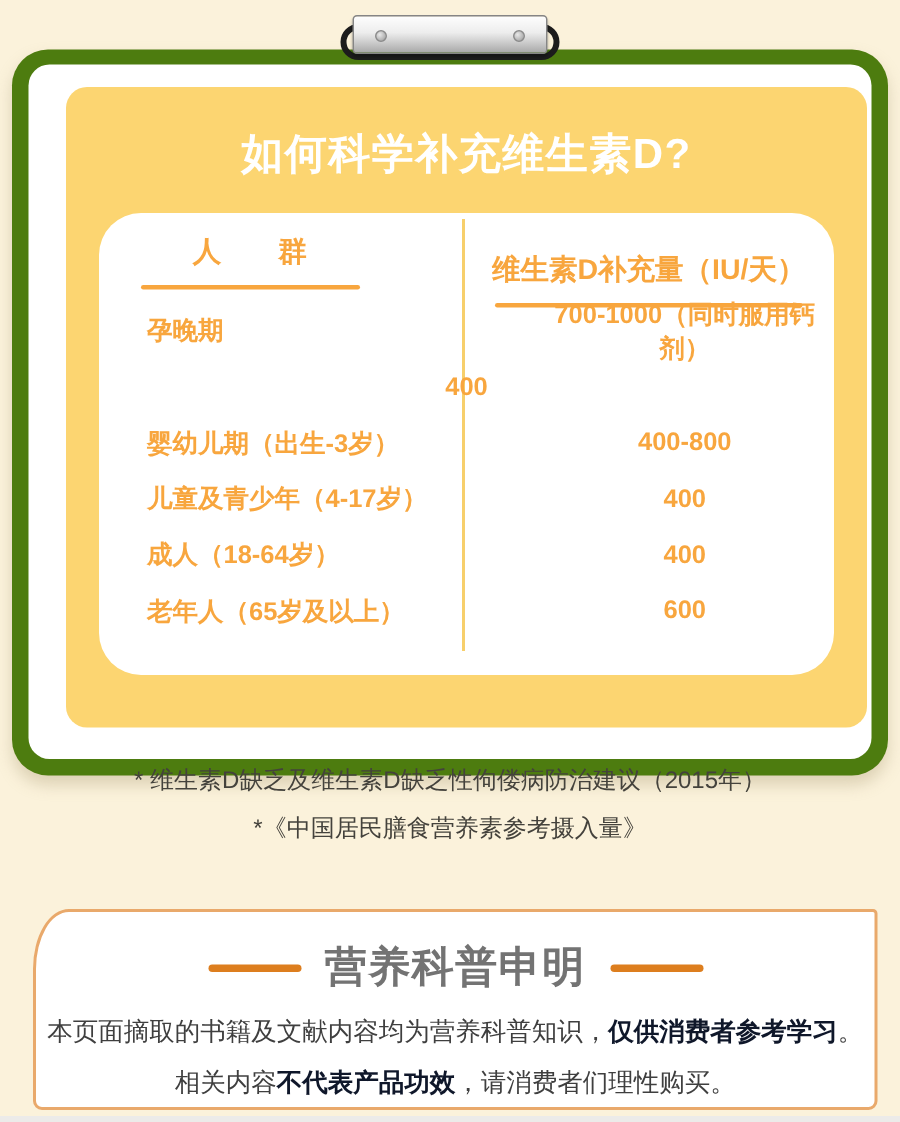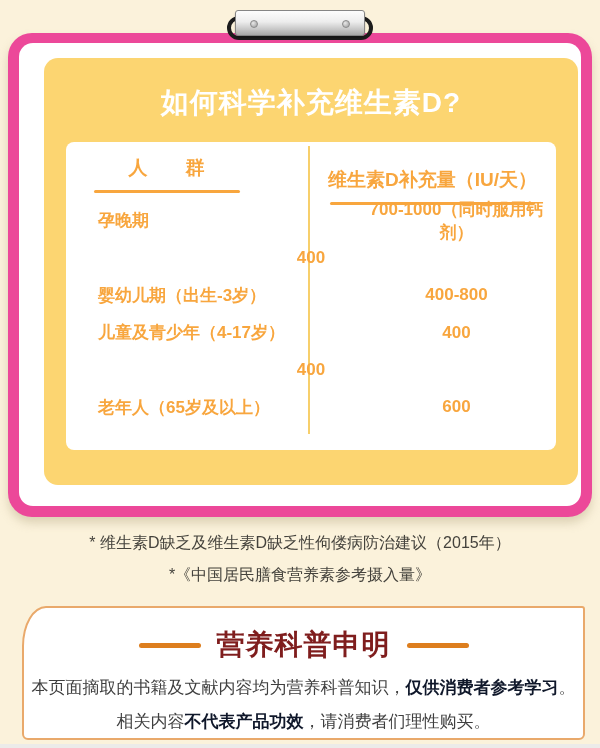--- a/index.html
+++ b/index.html
@@ -7,21 +7,21 @@
     width:600px;height:748px;
     background:#FBF2DB;
     font-family:"Liberation Sans","DejaVu Sans",sans-serif;
     position:relative;overflow:hidden;
   }
   .page{position:absolute;inset:0;}
 
   
   .board{
     position:absolute;left:8px;top:33px;width:584px;height:484px;
-    background:#ec4899;border-radius:24px;
+    background:#4d7c0f;border-radius:24px;
     box-shadow:0 6px 10px rgba(185,170,135,.45);
     z-index:1;
   }
   .sheet{
     position:absolute;left:11px;top:10px;right:11px;bottom:11px;
     background:#FFFFFF;border-radius:14px;
   }
   .panel{
     position:absolute;left:25px;top:15px;width:534px;height:427px;
     background:#FCD571;border-radius:14px;
@@ -47,21 +47,21 @@
   .screw{
     position:absolute;top:9px;width:8px;height:8px;border-radius:50%;
     background:radial-gradient(circle at 35% 35%,#E8E8E8,#9A9A9A);
     border:1px solid #8A8A8A;box-sizing:border-box;
   }
   .screw.left{left:14px;} .screw.right{right:14px;}
 
   
   .dose-table{
     position:absolute;left:22px;top:84px;width:490px;height:308px;
-    background:#FFFFFF;border-radius:8px;
+    background:#FFFFFF;border-radius:28px;
   }
   .col-divider{
     position:absolute;left:242px;top:4px;width:2px;height:288px;
     background:#F7CF6B;
   }
   .thead{display:flex;padding-top:13px;}
   .th{display:flex;flex-direction:column;align-items:center;box-sizing:border-box;}
   .th-left{width:243px;padding-right:42px;}
   .th-right{flex:1;margin-top:12px;}
   .th .th-label{font-size:19px;font-weight:bold;color:#F8A63E;white-space:pre;}
@@ -70,37 +70,37 @@
   .uline-right{width:205px;}
   .tbody{position:absolute;left:0;right:0;top:60px;}
   .trow{display:flex;height:37.3px;align-items:center;}
   .td-group{width:291px;padding-left:32px;box-sizing:border-box;
     font-size:17px;font-weight:bold;color:#F8A63E;}
   .td-amount{flex:1;text-align:center;
     font-size:17px;font-weight:bold;color:#F8A63E;}
 
   
   .footnotes{
-    position:absolute;left:0;top:527px;width:600px;z-index:2;
+    position:absolute;left:0;top:505px;width:600px;z-index:2;
     text-align:center;color:#44423C;font-size:16px;line-height:32px;
   }
 
   
   .decl{
     position:absolute;left:22px;top:606px;width:563px;height:134px;
     box-sizing:border-box;background:#FFFFFF;
     border:2px solid #E9A96B;
     border-radius:24px 3px 6px 6px / 40px 3px 6px 6px;
     z-index:2;
   }
   .decl-title-row{
     margin-top:18px;display:flex;align-items:center;justify-content:center;gap:16px;
   }
   .decl-dash{width:62px;height:5px;background:#DD7E1E;border-radius:2.5px;}
-  .decl-title{font-size:28px;font-weight:bold;color:#7f1d1d;letter-spacing:1px;}
+  .decl-title{font-size:28px;font-weight:bold;color:#737373;letter-spacing:1px;}
   .decl-body{margin-top:7px;text-align:center;font-size:17px;line-height:34px;color:#3F3F3F;}
   .decl-body .b{font-weight:bold;color:#0f172a;}
 
   .bottom-strip{
     position:absolute;left:0;bottom:0;width:600px;height:4px;background:#ECEBE9;
   }
 </style>
 </head>
 <body>
 
@@ -144,20 +144,21 @@
               </div>
               <div class="trow">
                 <div class="td-group">婴幼儿期（出生-3岁）</div>
                 <div class="td-amount">400-800</div>
               </div>
               <div class="trow">
                 <div class="td-group">儿童及青少年（4-17岁）</div>
                 <div class="td-amount">400</div>
               </div>
               <div class="trow">
+                <div class="td-group">成人（18-64岁）</div>
                 <div class="td-amount">400</div>
               </div>
               <div class="trow">
                 <div class="td-group">老年人（65岁及以上）</div>
                 <div class="td-amount">600</div>
               </div>
             </div>
         </div>
 
       </div>

